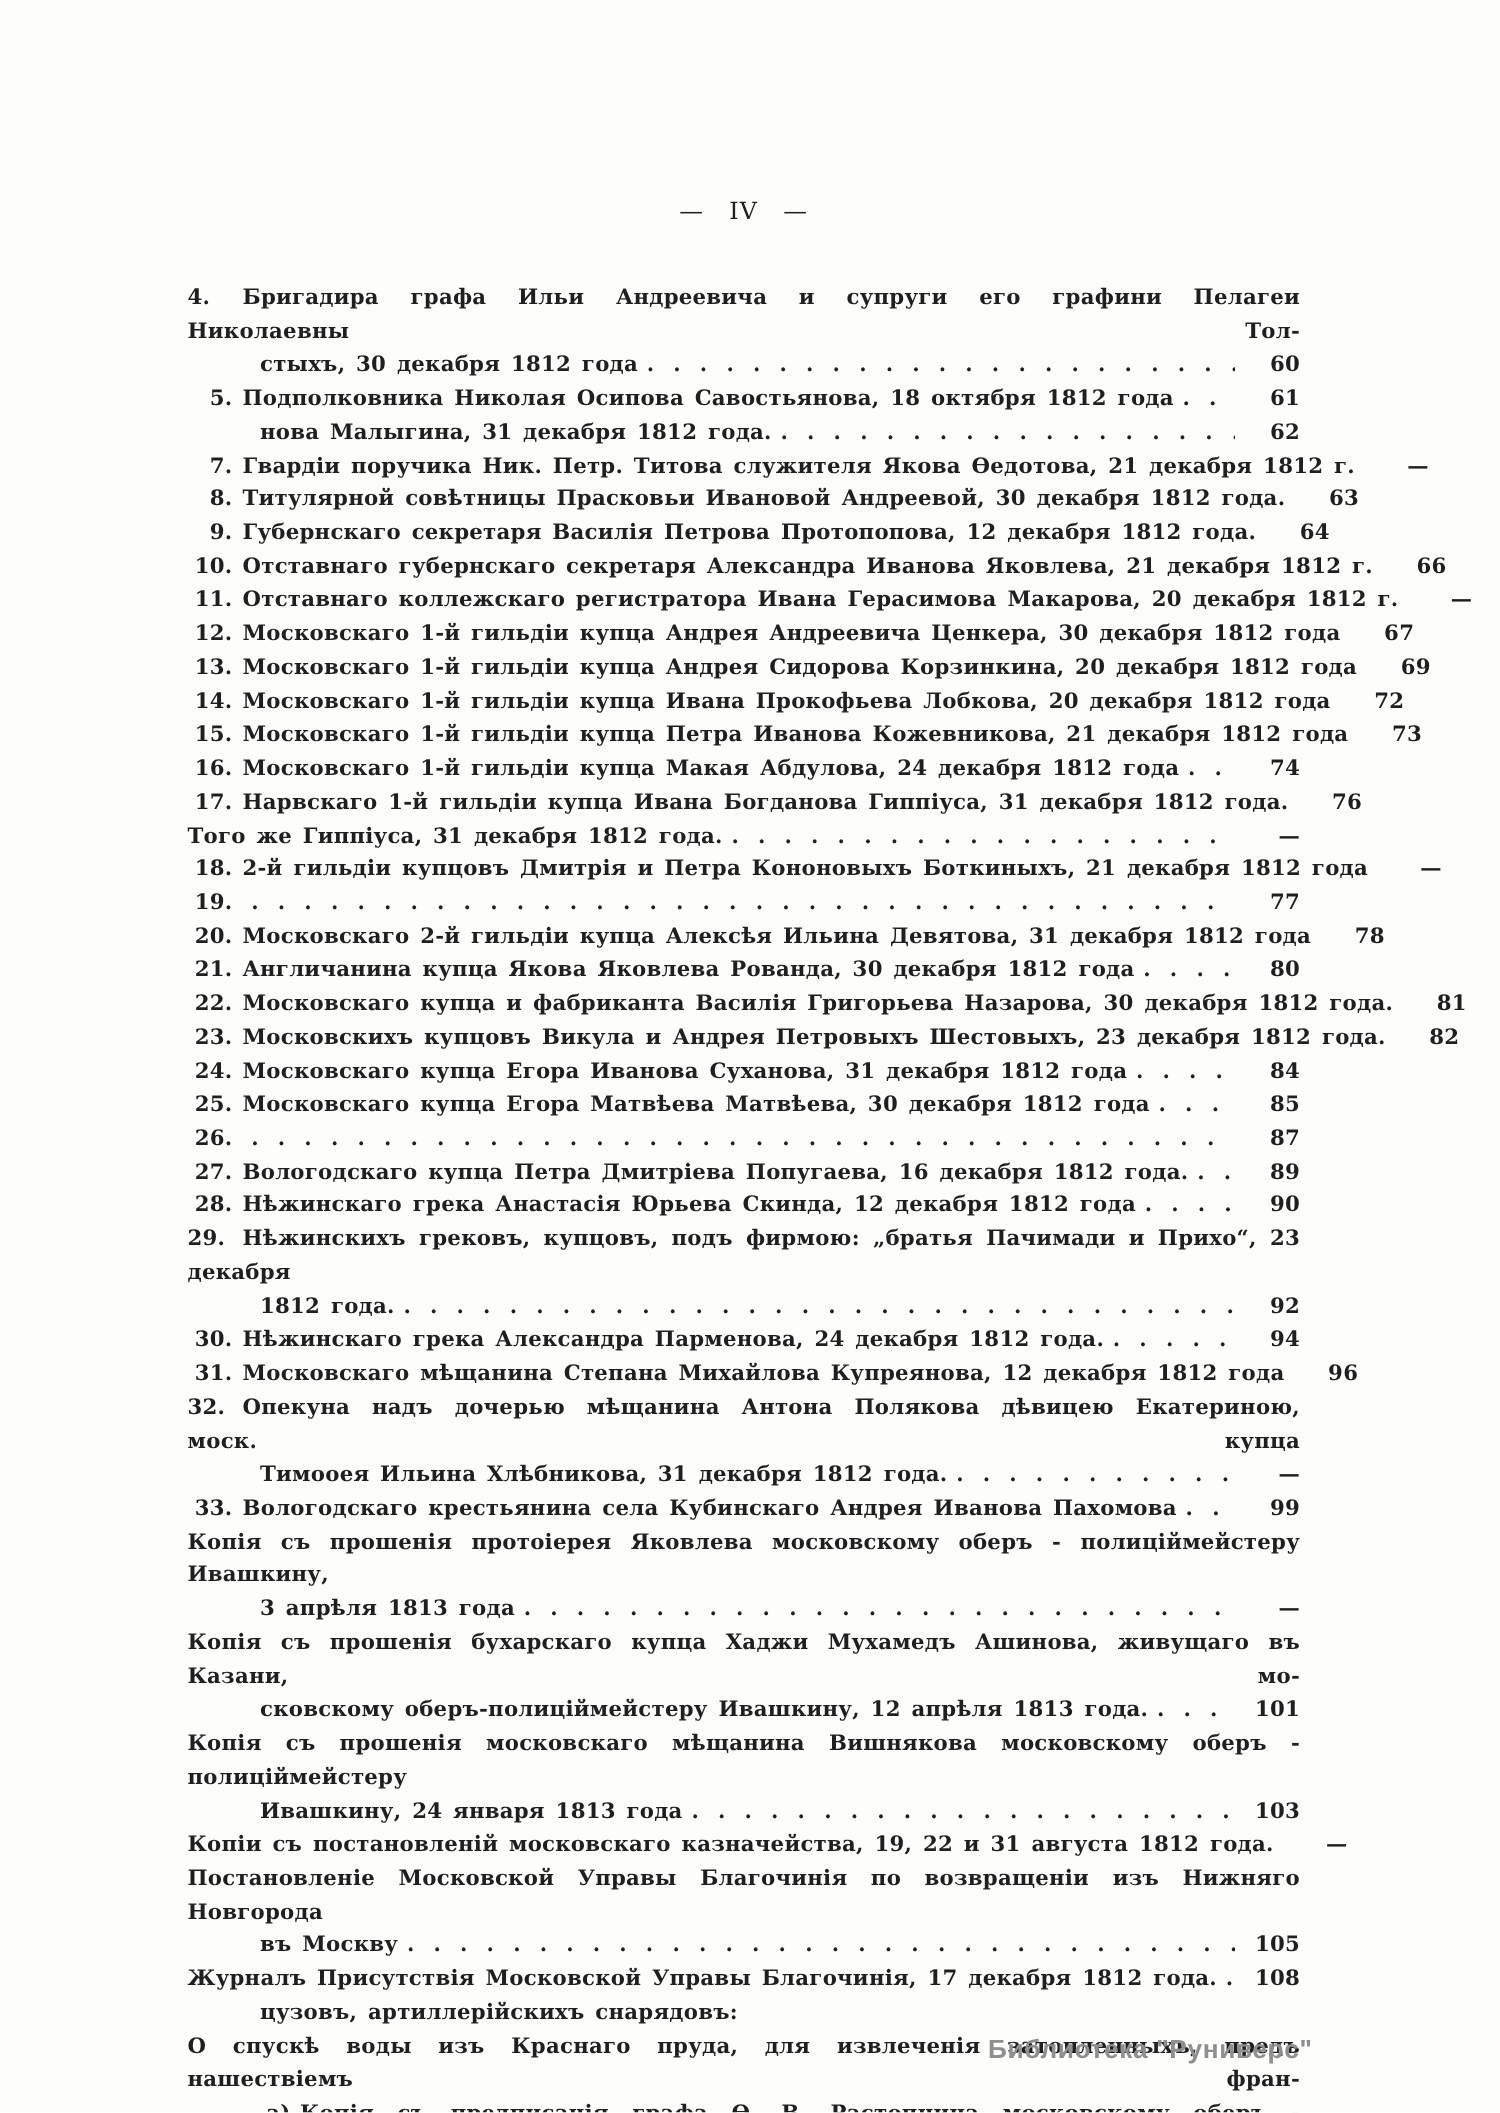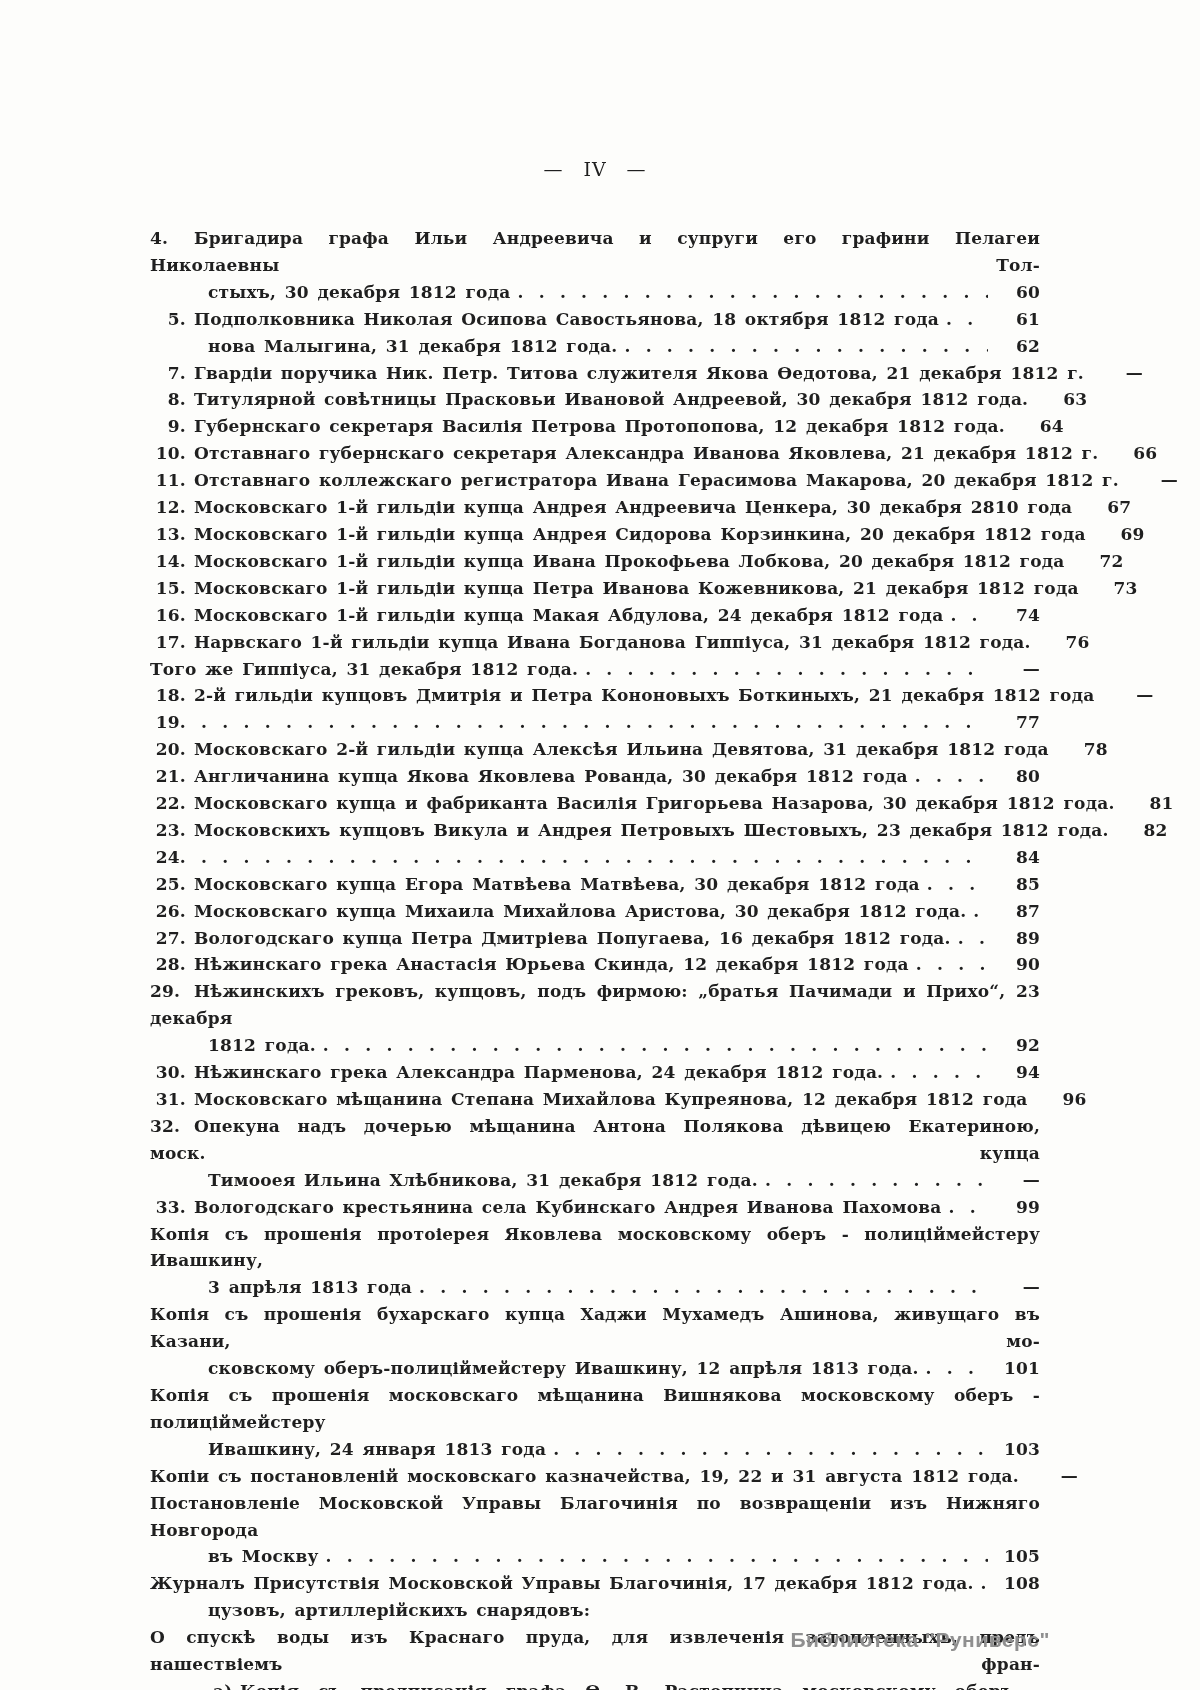--- a/index.html
+++ b/index.html
@@ -159,21 +159,21 @@
           <div class="line flexline">
             <span class="num">11.</span>
             <span class="text">Отставнаго коллежскаго регистратора Ивана Герасимова Макарова, 20 декабря 1812 г.</span>
             <span class="leader">. . . . . . . . . . . . . . . . . . . . . . . . . . . . . . . . . . . . . . . . . . . . . . . . . . . . . . . . . . . . . . . . . . . . . . . . . . . . . . . . . . . . . . . . . .</span>
             <span class="pageno">—</span>
           </div>
         </div>
         <div class="entry">
           <div class="line flexline">
             <span class="num">12.</span>
-            <span class="text">Московскаго 1-й гильдіи купца Андрея Андреевича Ценкера, 30 декабря 2810 года</span>
+            <span class="text">Московскаго 1-й гильдіи купца Андрея Андреевича Ценкера, 30 декабря 1812 года</span>
             <span class="leader">. . . . . . . . . . . . . . . . . . . . . . . . . . . . . . . . . . . . . . . . . . . . . . . . . . . . . . . . . . . . . . . . . . . . . . . . . . . . . . . . . . . . . . . . . .</span>
             <span class="pageno">67</span>
           </div>
         </div>
         <div class="entry">
           <div class="line flexline">
             <span class="num">13.</span>
             <span class="text">Московскаго 1-й гильдіи купца Андрея Сидорова Корзинкина, 20 декабря 1812 года</span>
             <span class="leader">. . . . . . . . . . . . . . . . . . . . . . . . . . . . . . . . . . . . . . . . . . . . . . . . . . . . . . . . . . . . . . . . . . . . . . . . . . . . . . . . . . . . . . . . . .</span>
             <span class="pageno">69</span>
@@ -261,36 +261,36 @@
           <div class="line flexline">
             <span class="num">23.</span>
             <span class="text">Московскихъ купцовъ Викула и Андрея Петровыхъ Шестовыхъ, 23 декабря 1812 года.</span>
             <span class="leader">. . . . . . . . . . . . . . . . . . . . . . . . . . . . . . . . . . . . . . . . . . . . . . . . . . . . . . . . . . . . . . . . . . . . . . . . . . . . . . . . . . . . . . . . . .</span>
             <span class="pageno">82</span>
           </div>
         </div>
         <div class="entry">
           <div class="line flexline">
             <span class="num">24.</span>
+            <span class="text">Московскаго купца Егора Иванова Суханова, 31 декабря 1812 года</span>
             <span class="leader">. . . . . . . . . . . . . . . . . . . . . . . . . . . . . . . . . . . . . . . . . . . . . . . . . . . . . . . . . . . . . . . . . . . . . . . . . . . . . . . . . . . . . . . . . .</span>
             <span class="pageno">84</span>
           </div>
         </div>
         <div class="entry">
           <div class="line flexline">
             <span class="num">25.</span>
             <span class="text">Московскаго купца Егора Матвѣева Матвѣева, 30 декабря 1812 года</span>
             <span class="leader">. . . . . . . . . . . . . . . . . . . . . . . . . . . . . . . . . . . . . . . . . . . . . . . . . . . . . . . . . . . . . . . . . . . . . . . . . . . . . . . . . . . . . . . . . .</span>
             <span class="pageno">85</span>
           </div>
         </div>
         <div class="entry">
           <div class="line flexline">
             <span class="num">26.</span>
-            <span class="text">Московскаго купца Михаила Михайлова Аристова, 30 декабря 1812 года.</span>
             <span class="leader">. . . . . . . . . . . . . . . . . . . . . . . . . . . . . . . . . . . . . . . . . . . . . . . . . . . . . . . . . . . . . . . . . . . . . . . . . . . . . . . . . . . . . . . . . .</span>
             <span class="pageno">87</span>
           </div>
         </div>
         <div class="entry">
           <div class="line flexline">
             <span class="num">27.</span>
             <span class="text">Вологодскаго купца Петра Дмитріева Попугаева, 16 декабря 1812 года.</span>
             <span class="leader">. . . . . . . . . . . . . . . . . . . . . . . . . . . . . . . . . . . . . . . . . . . . . . . . . . . . . . . . . . . . . . . . . . . . . . . . . . . . . . . . . . . . . . . . . .</span>
             <span class="pageno">89</span>

